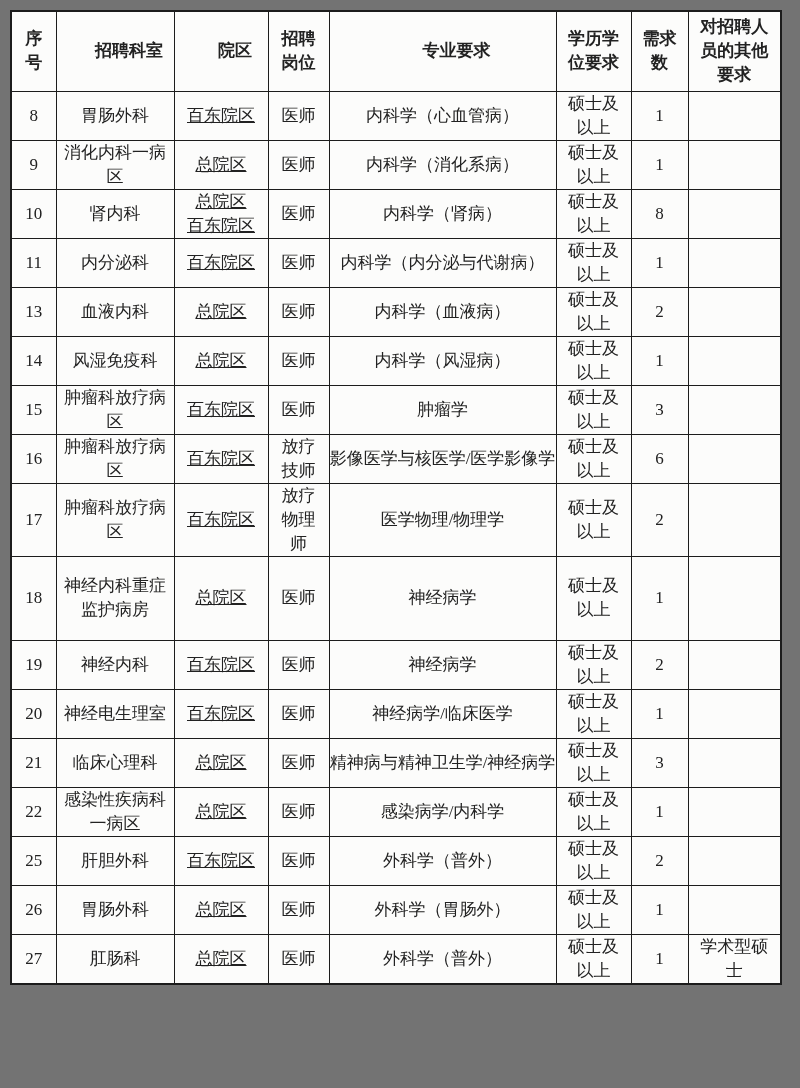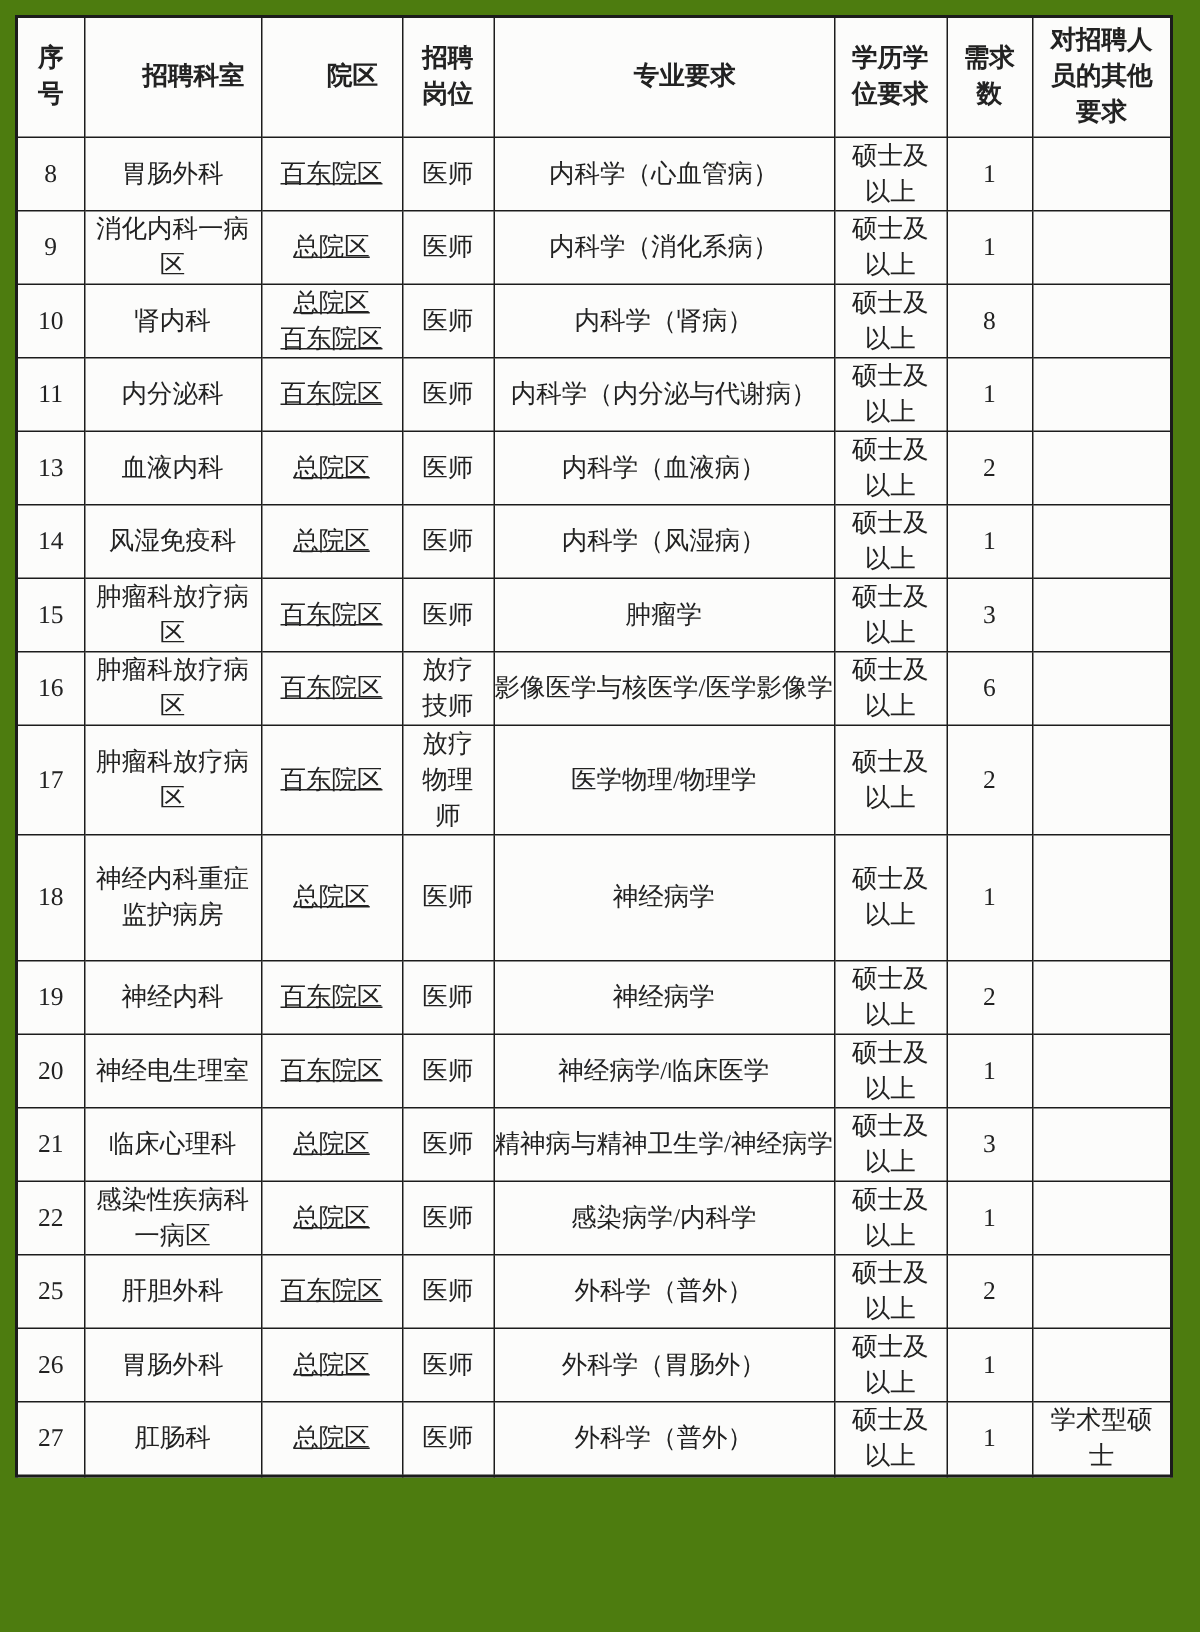--- a/index.html
+++ b/index.html
@@ -7,21 +7,21 @@
     padding: 0;
     background: #f3f2f0;
     font-family: "Liberation Serif", "DejaVu Serif", serif;
     color: #222222;
   }
   .page {
     width: 800px;
     height: 1088px;
     box-sizing: border-box;
     padding: 10px 10px 13px 10px;
-    background: #4d7c0f;
+    background: #737373;
     overflow: hidden;
   }
   table.recruit {
     border-collapse: collapse;
     table-layout: fixed;
     width: 770px;
     background: #fcfcfb;
     border: 2px solid #1c1c1c;
   }
   .recruit th, .recruit td {

